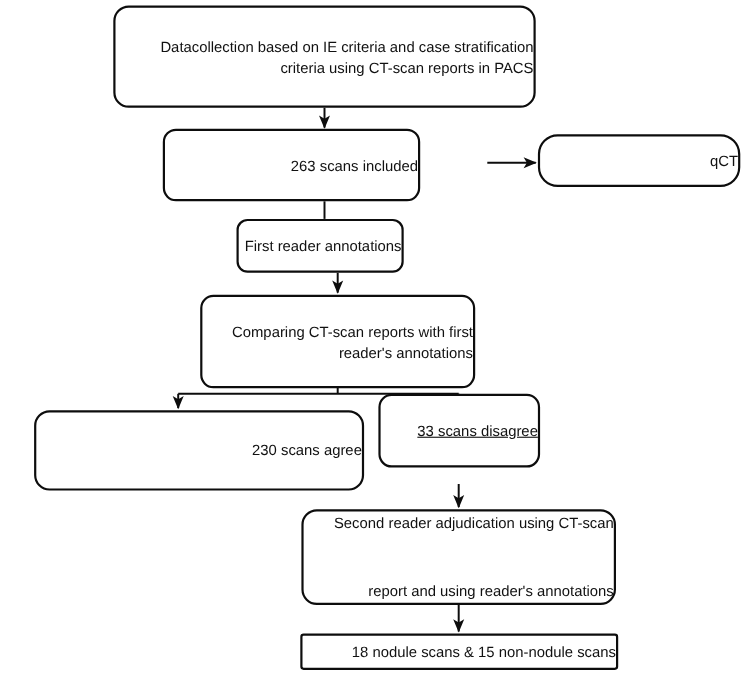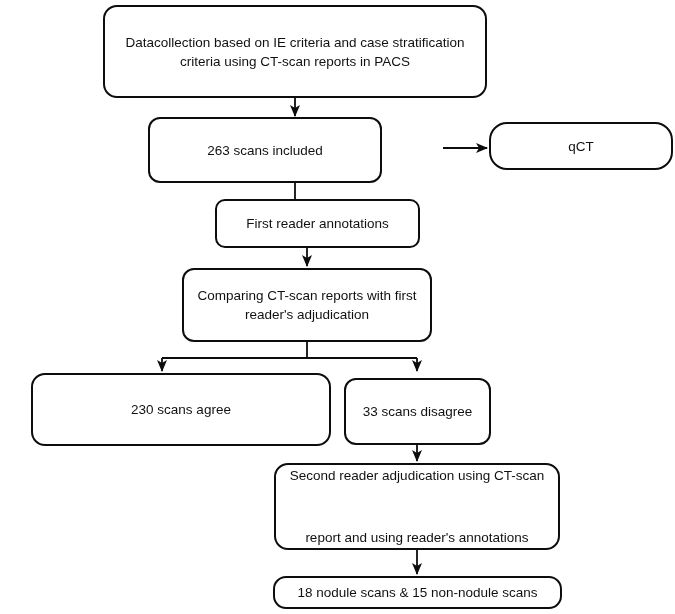--- a/index.html
+++ b/index.html
@@ -15,21 +15,21 @@
     position:absolute;left:0;top:0;
     pointer-events:none;
   }
   .node{
     position:absolute;
     box-sizing:border-box;
     background:#ffffff;
     border:2px solid #0d0d0d;
     display:flex;
     flex-direction:column;
-    align-items:center;
+    align-items:flex-end;
     justify-content:center;
     text-align:center;
     font-size:13.5px;
     line-height:19px;
     white-space:nowrap;
   }
 </style>
 </head>
 <body>
 
@@ -59,39 +59,39 @@
   </div>
 
   <div class="node" style="left:148px;top:117px;width:234px;height:66px;border-radius:12px;">
     <div>263 scans included</div>
   </div>
 
   <div class="node" style="left:489px;top:122px;width:184px;height:48px;border-radius:18px;">
     <div>qCT</div>
   </div>
 
-  <div class="node" style="left:215px;top:199px;width:205px;height:49px;border-radius:10px;">
+  <div class="node" style="left:215px;top:199px;width:152px;height:49px;border-radius:10px;">
     <div>First reader annotations</div>
   </div>
 
-  <div class="node" style="left:182px;top:268px;width:250px;height:74px;border-radius:12px;">
+  <div class="node" style="left:182px;top:268px;width:250px;height:85px;border-radius:12px;">
     <div>Comparing CT-scan reports with first</div>
-    <div>reader's adjudication</div>
+    <div>reader's annotations</div>
   </div>
 
   <div class="node" style="left:3px;top:373px;width:300px;height:73px;border-radius:14px;margin-left:28px;">
     <div>230 scans agree</div>
   </div>
 
-  <div class="node" style="left:344px;top:378px;width:147px;height:67px;border-radius:12px;">
+  <div class="node" style="left:344px;top:358px;width:147px;height:67px;border-radius:12px;text-decoration:underline;">
     <div>33 scans disagree</div>
   </div>
 
   <div class="node" style="left:274px;top:463px;width:286px;height:87px;border-radius:14px;gap:43px;">
     <div>Second reader adjudication using CT-scan</div>
     <div>report and using reader's annotations</div>
   </div>
 
-  <div class="node" style="left:273px;top:576px;width:289px;height:33px;border-radius:13px;">
+  <div class="node" style="left:273px;top:576px;width:289px;height:33px;border-radius:3px;">
     <div>18 nodule scans &amp; 15 non-nodule scans</div>
   </div>
 
 </div>
 
 </body></html>

